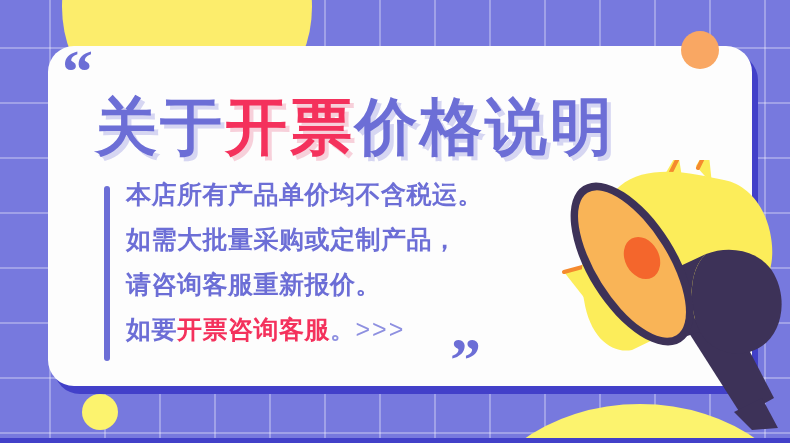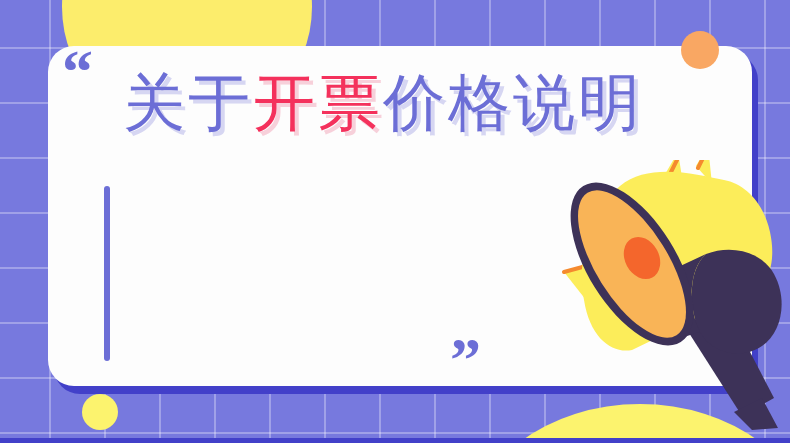--- a/index.html
+++ b/index.html
@@ -83,29 +83,28 @@
   .quote .ghost{
     position:absolute;left:4px;top:4px;
     color:#ccccef;
     z-index:-1;
   }
   .quote-open{ left:62px;top:40px;font-size:62px; }
   .quote-close{ left:450px;top:328px;font-size:62px; }
   
   .title{
     position:absolute;
-    left:95px;top:72px;
+    left:95px;top:96px;
     font-size:62px;
-    font-weight:400;
+    font-weight:700;
     letter-spacing:3px;
     line-height:1;
     white-space:nowrap;
     color:#6c6ed6;
     text-shadow:4px 4px 0 #d6d6f2;
-    margin-left:28px;
   }
   .title .hl{ color:#f4315c; text-shadow:4px 4px 0 #f7d0da; }
   
   .body-bar{
     position:absolute;
     left:104px;top:186px;
     width:6px;height:175px;
     background:#6c6ed6;
     border-radius:3px;
   }
@@ -153,20 +152,34 @@
   <div class="quote quote-open">
     <span class="ghost">“</span>
     <span>“</span>
   </div>
 
   <div class="title">
     <span>关于</span><span class="hl">开票</span><span>价格说明</span>
   </div>
 
   <div class="body-bar"></div>
+  <div class="body-lines">
+    <div class="body-line">
+      <span>本店所有产品单价均不含税运。</span>
+    </div>
+    <div class="body-line">
+      <span>如需大批量采购或定制产品，</span>
+    </div>
+    <div class="body-line">
+      <span>请咨询客服重新报价。</span>
+    </div>
+    <div class="body-line">
+      <span>如要</span><span class="hl">开票咨询客服</span><span class="period">。</span><span class="arrows">&gt;&gt;&gt;</span>
+    </div>
+  </div>
 
   <div class="quote quote-close">
     <span class="ghost">”</span>
     <span>”</span>
   </div>
 
   <div class="megaphone">
     <svg width="250" height="270" viewBox="0 0 250 270" xmlns="http://www.w3.org/2000/svg">
 
       <g>

